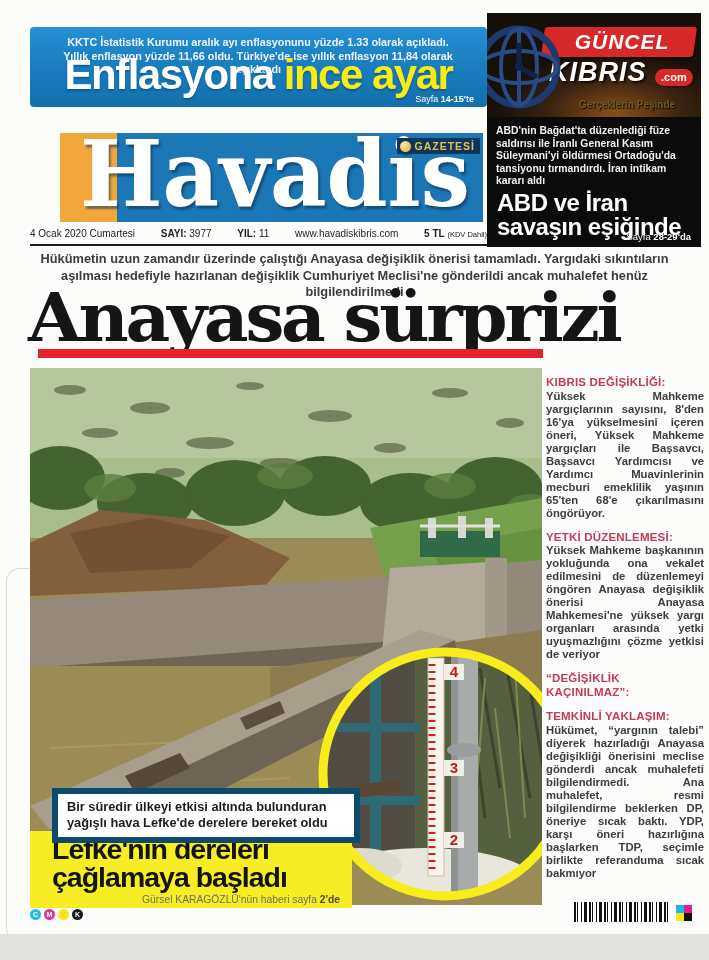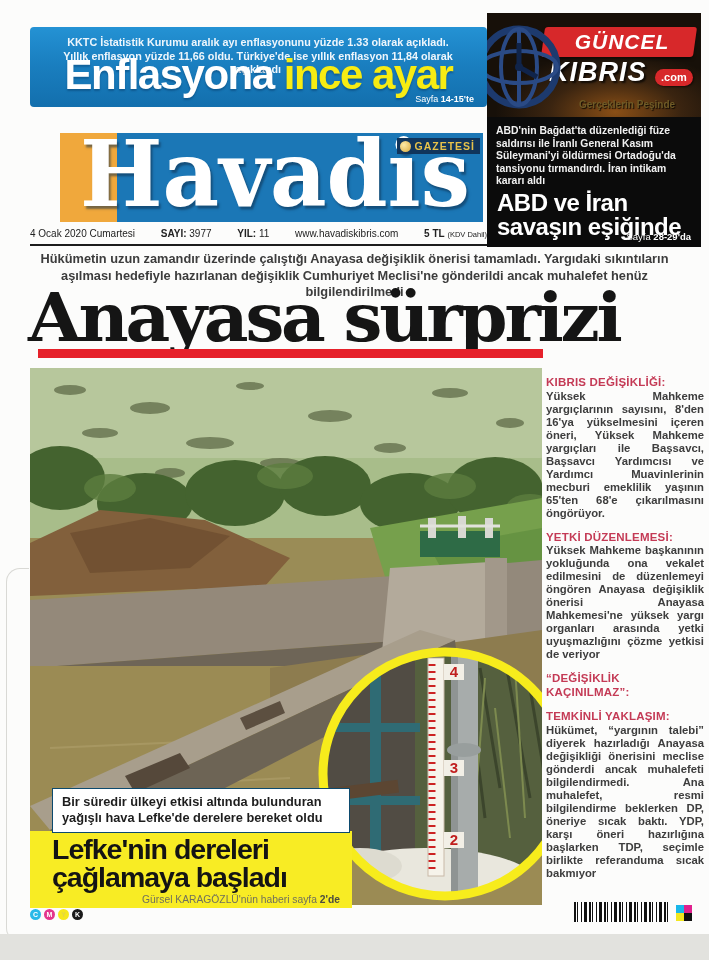--- a/index.html
+++ b/index.html
@@ -67,21 +67,21 @@
     font-size:12.8px;line-height:16.5px;font-weight:bold;}
   .main-head{left:28px;top:286px;width:675px;font-family:"DejaVu Serif",serif;font-weight:bold;
     font-size:64px;letter-spacing:-3px;color:#151515;white-space:nowrap;line-height:60px;
     transform:scale(1.08,1.05);transform-origin:top left;}
   .red-bar{left:38px;top:349px;width:505px;height:9px;background:#e6212a;}
 
   
   .photo{left:30px;top:368px;width:512px;height:537px;overflow:hidden;background:#9a8c56;}
 
   
-  .flood-lede{left:52px;top:788px;width:278px;background:#ffffff;border:1px solid #0c4a6e;
+  .flood-lede{left:52px;top:788px;width:278px;background:#ffffff;border:6px solid #0c4a6e;
     padding:5px 9px 6px 9px;font-size:12.8px;line-height:16px;color:#1d1d1d;font-weight:bold;z-index:4;}
   .flood-box{left:30px;top:831px;width:322px;height:77px;background:#f8ec24;z-index:3;}
   .flood-head{position:absolute;left:22px;top:4px;font-weight:bold;font-size:28.5px;
     line-height:28px;letter-spacing:-1px;color:#141414;}
   .flood-by{position:absolute;right:12px;bottom:3px;font-size:10.3px;color:#70705c;}
   .flood-by .b{font-weight:bold;color:#4c4c40;}
 
   
   .rcol{left:546px;top:376px;width:158px;}
   .sec{margin-bottom:11px;}

